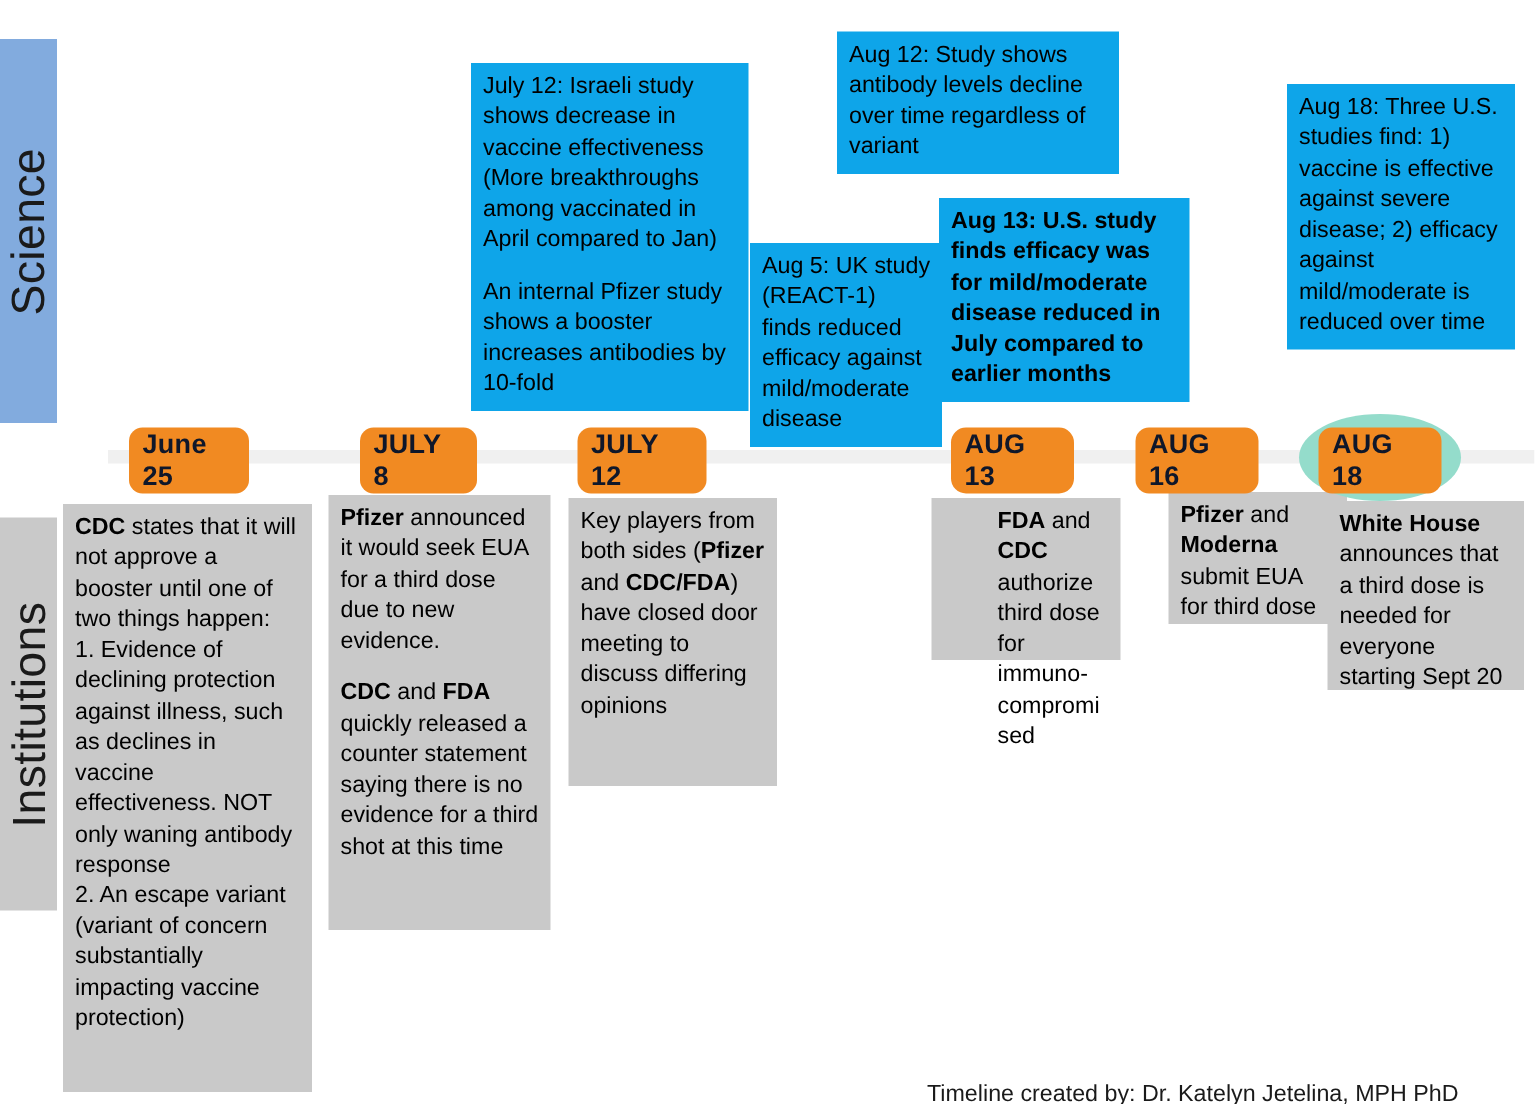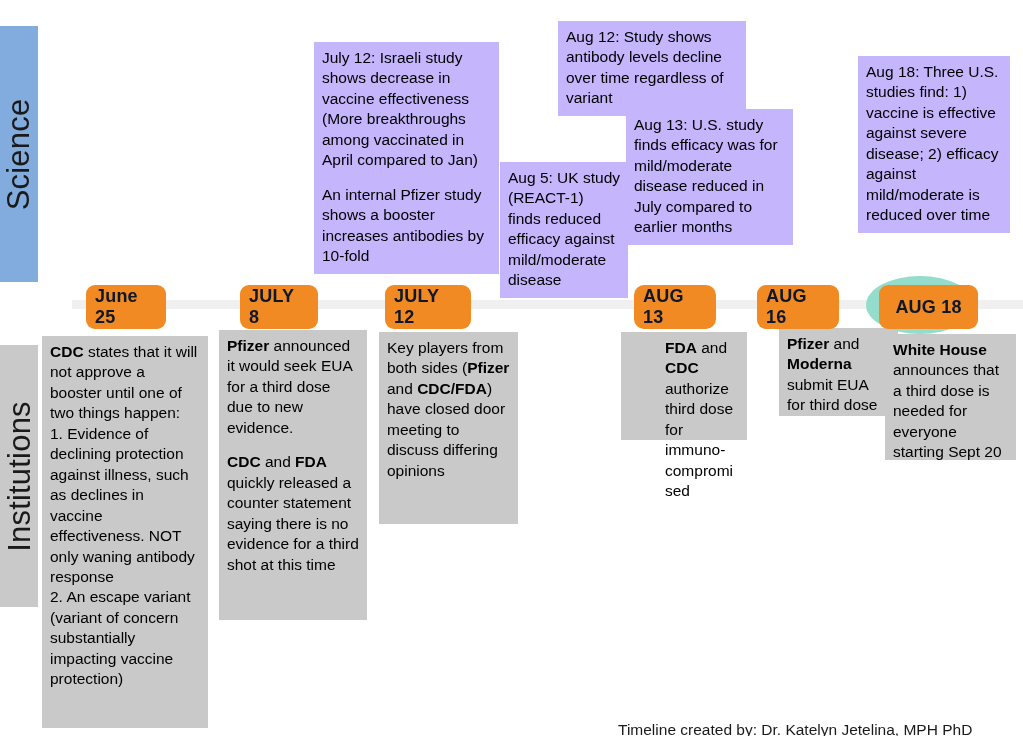--- a/index.html
+++ b/index.html
@@ -75,21 +75,21 @@
 
   
   .note {
     position: absolute;
     font-size: 15.5px;
     line-height: 1.32;
     padding: 6px 8px 7px 8px;
     color: #000000;
     word-wrap: break-word;
   }
-  .note.science { background: #c4b5fd; }
+  .note.science { background: #0ea5e9; }
   .note.inst    { background: #C9C9C9; }
   .note b { font-weight: bold; }
   .note .gap { display: block; height: 14px; }
 
   
   #credit {
     position: absolute;
     left: 618px; top: 719px;
     font-size: 15.5px;
     line-height: 1.38;
@@ -119,21 +119,21 @@
   </div>
 
   <div class="note science" style="left:558px; top:21px; width:188px;">
     <span>Aug 12: Study shows antibody levels decline over time regardless of variant</span>
   </div>
 
   <div class="note science" style="left:500px; top:162px; width:128px;">
     <span>Aug 5: UK study (REACT-1) finds reduced efficacy against mild/moderate disease</span>
   </div>
 
-  <div class="note science" style="left:626px; top:109px; width:167px;">
+  <div class="note science" style="left:626px; top:132px; width:167px;font-weight:bold;">
     <span>Aug 13: U.S. study finds efficacy was for mild/moderate disease reduced in July compared to earlier months</span>
   </div>
 
   <div class="note science" style="left:858px; top:56px; width:152px;">
     <span>Aug 18: Three U.S. studies find: 1) vaccine is effective against severe disease; 2) efficacy against mild/moderate is reduced over time</span>
   </div>
 
   <div class="pill-highlight" style="left:866px; top:276px; width:108px; height:58px;"></div>
 
   <div class="date-pill" style="left:86px; top:285px; width:80px;">
@@ -149,21 +149,21 @@
   </div>
 
   <div class="date-pill" style="left:634px; top:285px; width:82px;border-radius:10px;">
     <span>AUG 13</span>
   </div>
 
   <div class="date-pill" style="left:757px; top:285px; width:82px;">
     <span>AUG 16</span>
   </div>
 
-  <div class="date-pill" style="left:879px; top:285px; width:99px;">
+  <div class="date-pill" style="left:879px; top:285px; width:82px;">
     <span>AUG 18</span>
   </div>
 
   <div class="note inst" style="left:42px; top:336px; width:166px; height:392px;"><b>CDC</b> states that it will not approve a booster until one of two things happen:<br>1. Evidence of declining protection against illness, such as declines in vaccine effectiveness. NOT only waning antibody response<br>2. An escape variant (variant of concern substantially impacting vaccine protection)</div>
 
   <div class="note inst" style="left:219px; top:330px; width:148px; height:290px;"><b>Pfizer</b> announced it would seek EUA for a third dose due to new evidence.<span class="gap"></span><b>CDC</b> and <b>FDA</b> quickly released a counter statement saying there is no evidence for a third shot at this time</div>
 
   <div class="note inst" style="left:379px; top:332px; width:139px; height:192px;">Key players from both sides (<b>Pfizer</b> and <b>CDC/FDA</b>) have closed door meeting to discuss differing opinions</div>
 
   <div class="note inst" style="left:621px; top:332px; width:126px; height:108px;padding-left:44px;"><b>FDA</b> and <b>CDC</b> authorize third dose for immuno-compromised</div>

